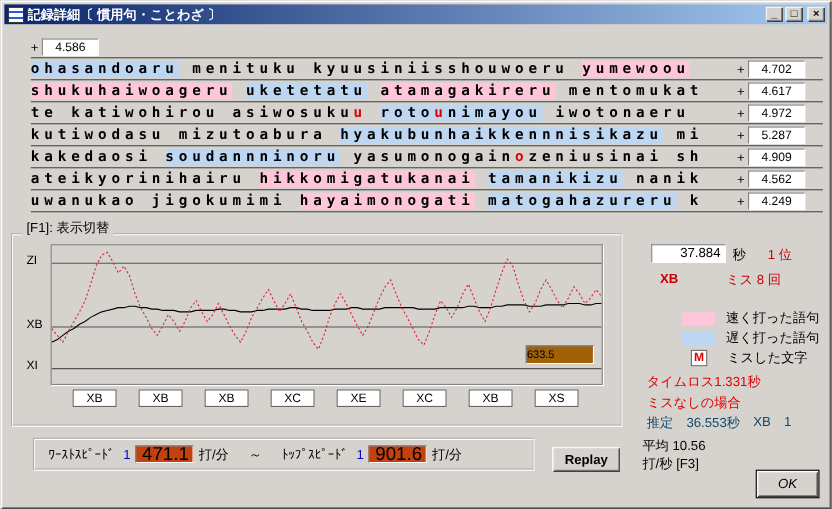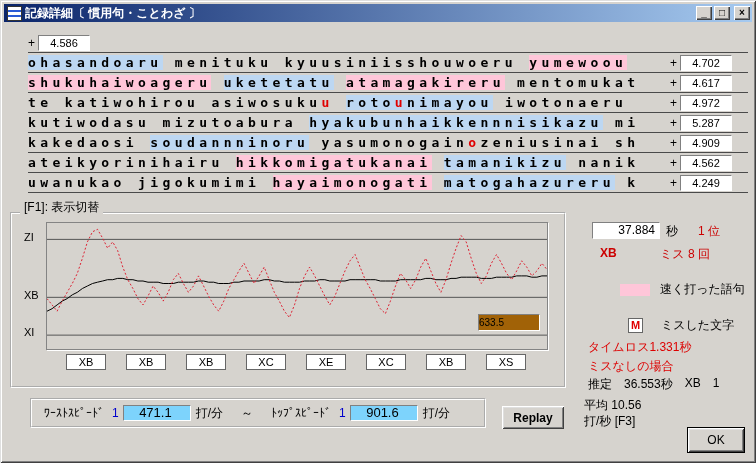--- a/index.html
+++ b/index.html
@@ -67,41 +67,41 @@
   .leg { position:absolute; left:588px; display:flex; align-items:center; height:15px;margin-left:32px; }
   .sw { width:30px; height:12px; margin-right:10px; }
   .sw.fastsw { background:#ffc6d9; }
   .sw.slowsw { background:#bdd7f2; }
   .mbox { width:13px; height:13px; background:#fff; border:1px solid #666; color:#e00000;
     font-weight:bold; font-size:11px; text-align:center; line-height:13px; margin:0 18px 0 8px; }
   .leglbl { font-size:12px; }
   .timeloss { position:absolute; left:588px; top:339px; width:128px; display:flex;
     justify-content:flex-start; color:#dd0000; }
   .nomiss { position:absolute; left:588px; top:358px; color:#dd0000; }
-  .estimate { position:absolute; left:588px; top:376px; color:#000000; display:flex; }
+  .estimate { position:absolute; left:588px; top:376px; color:#0c4a6e; display:flex; }
   .estimate span { margin-right:12px; }
   .avg1 { position:absolute; left:584px; top:397px; }
   .avg2 { position:absolute; left:584px; top:413px; }
   
   .speedbar { position:absolute; left:30px; top:398px; width:456px; height:30px;
     border:2px groove #fff; box-sizing:border-box; display:flex; align-items:center;
     padding:0 12px; white-space:nowrap; }
   .bluenum { color:#0000cc; margin:0 4px 0 8px; }
-  .sbox { width:48px; height:14px; background:#7dd3fc; display:inline-block;
-    border:1px solid; border-color:#808080 #fff #fff #808080;
-    font-size:13px; line-height:14px; text-align:right; padding-right:18px; margin-right:5px; }
+  .sbox { width:48px; height:14px; background:#c2410c; display:inline-block;
+    border:1px solid; border-color:#808080 #fff #fff #808080;
+    font-size:17px; line-height:14px; text-align:right; padding-right:3px; margin-right:5px; }
   .tilde { margin:0 18px; }
   button.win {
     position:absolute; background:#d6d3ce; font-family:inherit; font-size:12px; color:#000;
     box-shadow: inset 1px 1px 0 #fff, inset -1px -1px 0 #404040,
                 inset 2px 2px 0 #dfdfdf, inset -2px -2px 0 #808080;
     border:none; cursor:default;
   }
   .replaybtn { left:502px; top:406px; width:62px; height:23px;font-weight:bold; }
-  .okbtn { left:688px; top:428px; width:56px; height:24px; outline:1px solid #000; outline-offset:0; }
+  .okbtn { left:688px; top:428px; width:56px; height:24px; outline:1px solid #000; outline-offset:0;font-style:italic; }
 </style>
 </head>
 <body>
 
 <div class="window">
 
   <div class="titlebar">
     <span class="ticon"></span>
     <span class="ttext">記録詳細〔 慣用句・ことわざ 〕</span>
     <span class="tb-btn">_</span>
@@ -181,20 +181,24 @@
 
   <span class="time-box">37.884</span>
   <span class="sec-label">秒</span>
   <span class="rank-label">1 位</span>
   <span class="grade-label">XB</span>
   <span class="miss-label">ミス 8 回</span>
 
   <div class="leg" style="top:282px">
     <span class="sw fastsw"></span>
     <span class="leglbl">速く打った語句</span>
+  </div>
+  <div class="leg" style="top:300px">
+    <span class="sw slowsw"></span>
+    <span class="leglbl">遅く打った語句</span>
   </div>
   <div class="leg" style="top:318px">
     <span class="mbox">M</span>
     <span class="leglbl">ミスした文字</span>
   </div>
 
   <div class="timeloss">
     <span>タイムロス</span>
     <span>1.331秒</span>
   </div>

